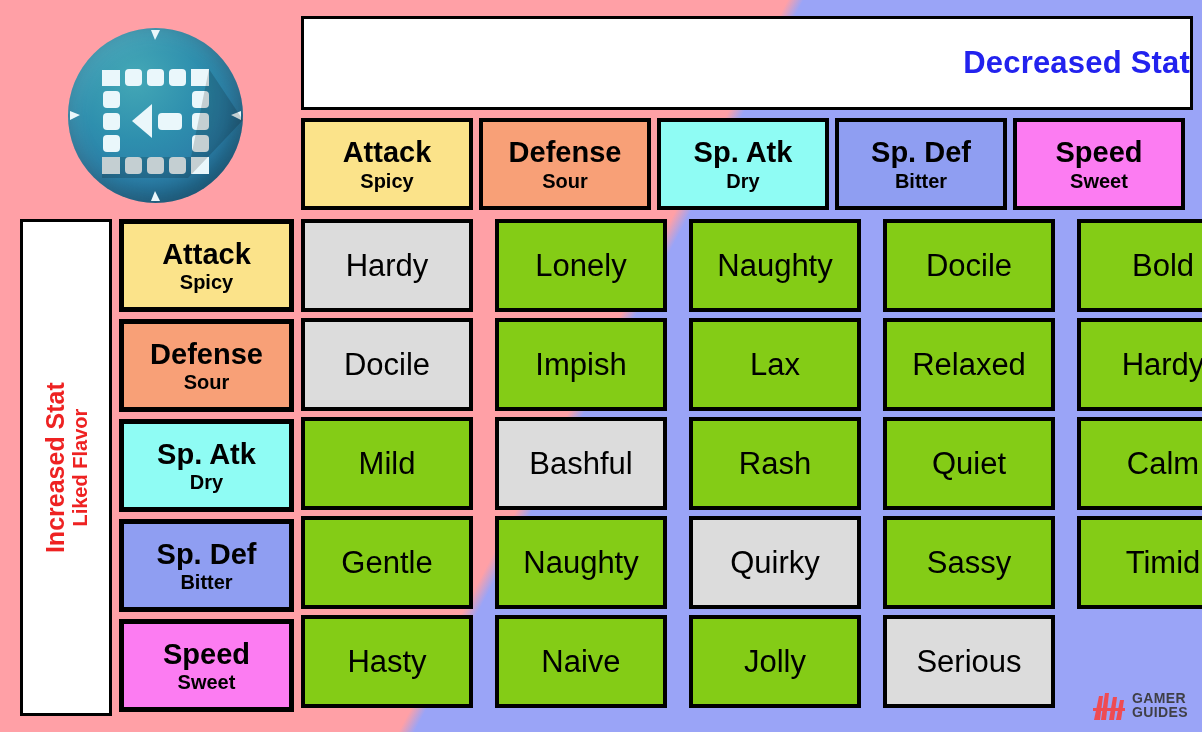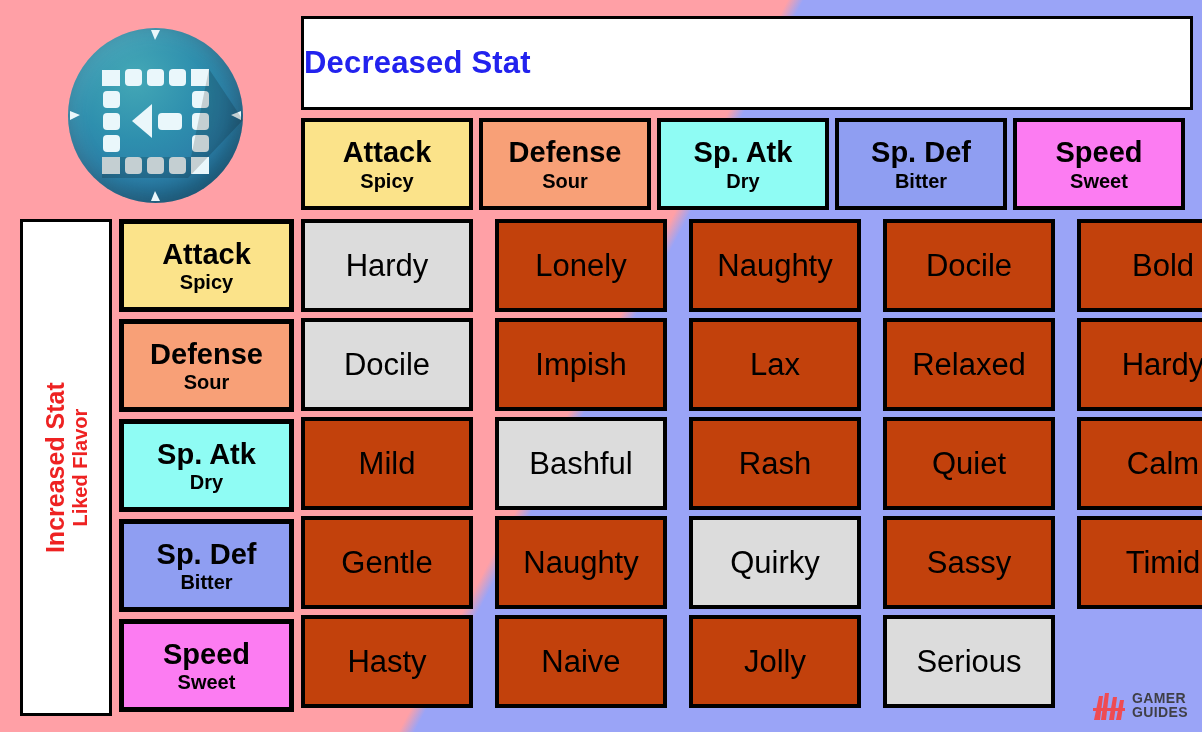--- a/index.html
+++ b/index.html
@@ -23,21 +23,21 @@
     border-radius:50%;
     background:radial-gradient(circle at 38% 28%, #44a8b6 0%, #2e8fae 38%, #2b7fa8 62%, #1f6a93 88%, #1b5f87 100%);
     box-shadow:inset -6px -8px 22px rgba(0,0,0,.28), inset 6px 8px 22px rgba(255,255,255,.12);
   }
   #logo-sphere svg{position:absolute;inset:0;}
 
   
   #title-banner{
     position:absolute;left:301px;top:16px;width:892px;height:94px;
     background:#ffffff;border:3px solid #000;box-sizing:border-box;
-    display:flex;flex-direction:column;align-items:flex-start;justify-content:center;
+    display:flex;flex-direction:column;align-items:flex-end;justify-content:center;
     line-height:1.05;
   }
   #title-banner .t1{color:#2222ee;font-size:31px;font-weight:bold;letter-spacing:.2px;}
   #title-banner .t2{color:#2222ee;font-size:22px;font-weight:bold;margin-top:3px;}
 
   
   .hdr-row{position:absolute;left:301px;top:118px;display:flex;gap:6px;}
   .hdr-cell{
     width:172px;height:92px;box-sizing:border-box;border:4px solid #000;
     display:flex;flex-direction:column;align-items:center;justify-content:center;
@@ -70,21 +70,21 @@
   .rhdr-cell .f{font-size:20px;font-weight:bold;margin-top:3px;}
 
   
   #matrix{
     position:absolute;left:301px;top:219px;
     display:grid;grid-template-columns:repeat(5,172px);grid-template-rows:repeat(5,93px);
     gap:6px 22px;
     border-radius:11px;
   }
   .cell{
-    box-sizing:border-box;border:4px solid #000;background:#c2410c;
+    box-sizing:border-box;border:4px solid #000;background:#84cc16;
     display:flex;align-items:center;justify-content:center;
     font-size:31px;color:#000;
   }
   .cell.neutral{background:#dcdcdc;}
 
   
   #watermark{
     position:absolute;left:1093px;top:691px;width:105px;height:38px;
     display:flex;align-items:flex-start;gap:5px;
   }

